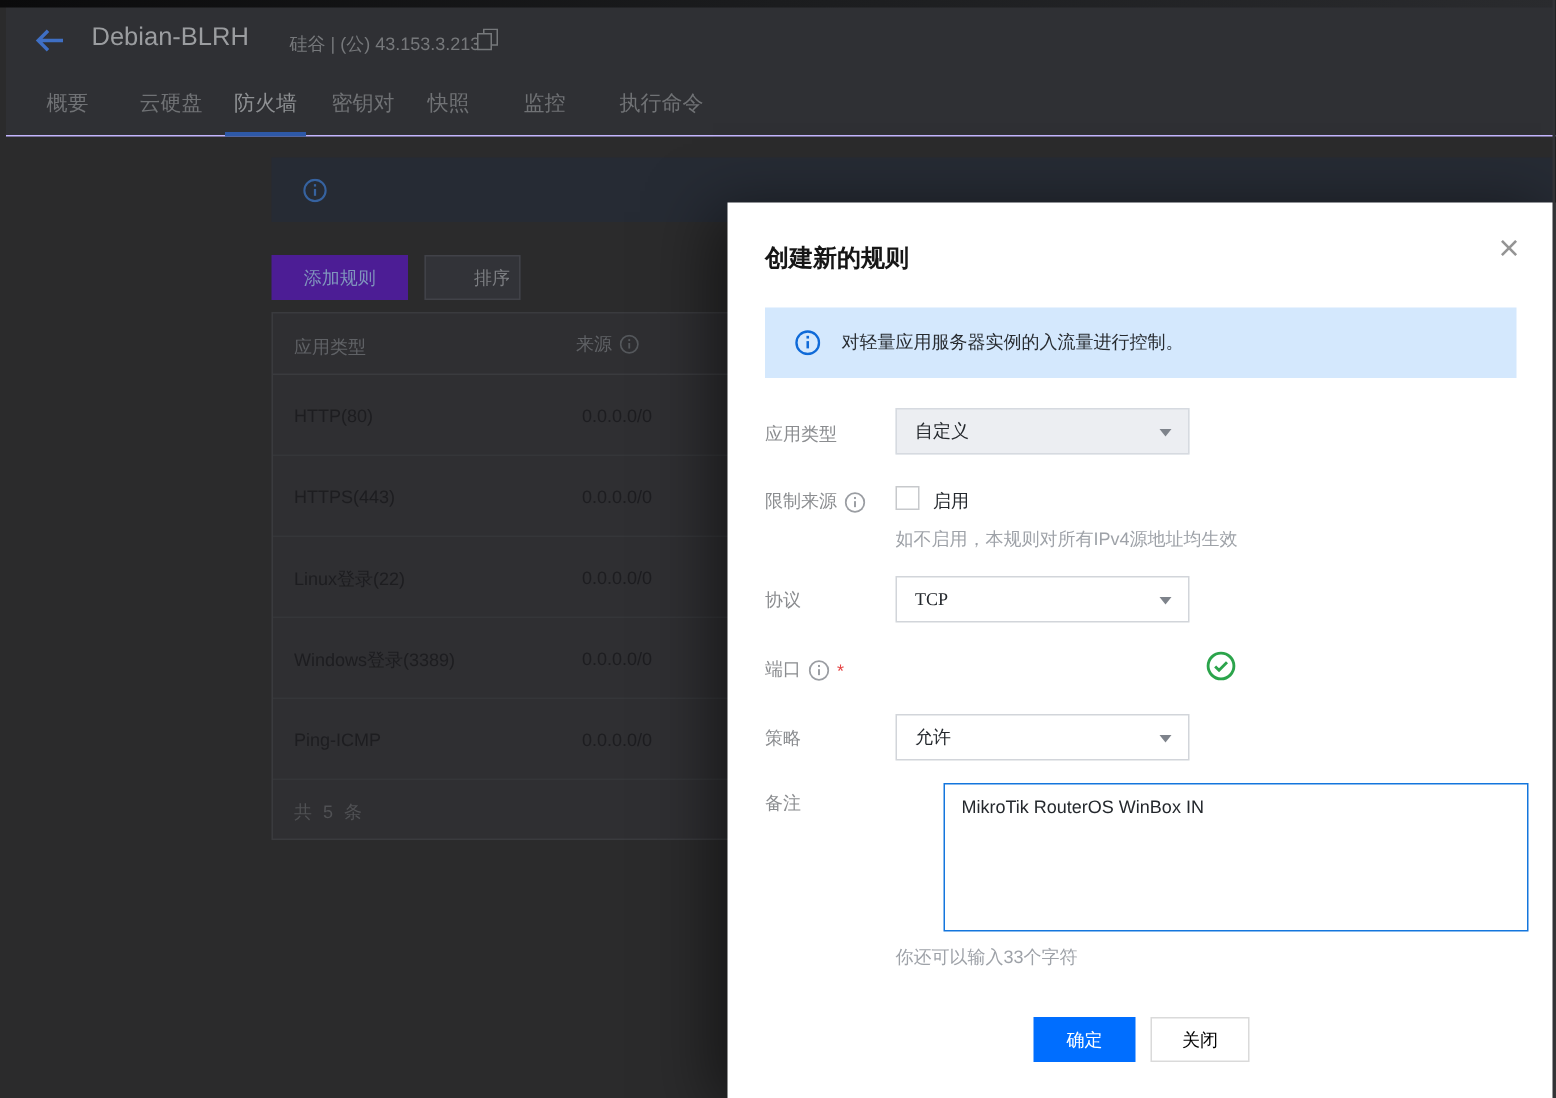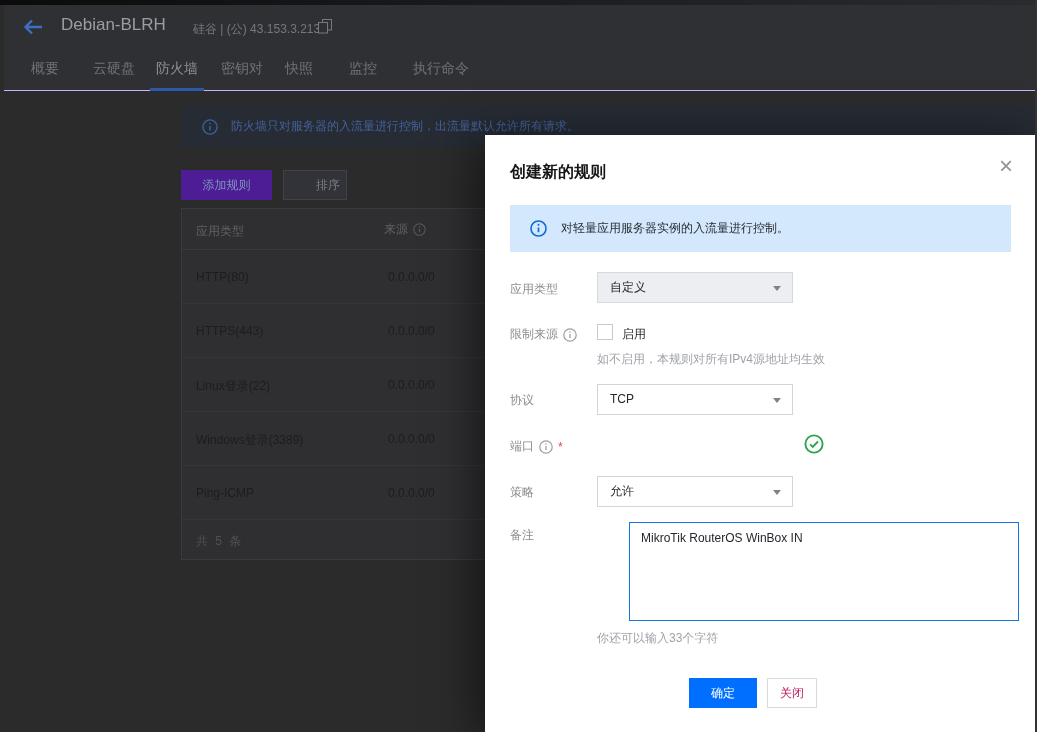--- a/index.html
+++ b/index.html
@@ -56,40 +56,40 @@
   .f-label{position:absolute;left:25px;font-size:12px;color:#8b8d90;display:flex;align-items:center;gap:5px;}
   .f-label .ic{color:#9b9ea3;display:flex;}
   .req{color:#e54545;font-size:12px;}
   .lab-app{top:146px}.lab-src{top:191px}.lab-proto{top:257px}.lab-port{top:303px}.lab-policy{top:349px}.lab-remark{top:392px}
 
   .sel{position:absolute;left:112px;width:196px;height:31px;font-size:12px;color:#24282d;line-height:29px;
        padding-left:12px;cursor:pointer;}
   .caret{position:absolute;right:11px;top:13px;width:0;height:0;
          border-left:4.5px solid transparent;border-right:4.5px solid transparent;border-top:5.5px solid #7e838b;}
   .sel-app{top:137px;background:#eceef2;border:1px solid #d6dae0;}
-  .sel-proto{top:249px;background:#fff;border:1px solid #d2d5da;}
+  .sel-proto{top:249px;background:#fff;border:1px solid #d2d5da;font-family:Liberation Serif, serif;}
   .sel-policy{top:341px;background:#fff;border:1px solid #d2d5da;}
 
   .checkbox{position:absolute;left:112px;top:189px;width:16px;height:16px;border:1px solid #c7c9cc;background:#fff;cursor:pointer;}
   .cb-label{position:absolute;left:137px;top:191px;font-size:12px;color:#24282d;}
   .f-hint{position:absolute;left:112px;font-size:12px;color:#9ea2a8;}
   .hint-src{top:216px}
   .counter{top:495px}
 
   .port-input{position:absolute;left:112px;top:295px;width:196px;height:31px;border:1px solid #d2d5da;
               font-size:12px;color:#24282d;padding:0 12px;font-family:inherit;outline:none;background:#fff;}
   .check-ic{position:absolute;left:319px;top:299px;display:flex;}
 
   .remark-ta{position:absolute;left:112px;top:387px;width:390px;height:99px;border:1px solid #1476dd;
              padding:8px 11px;font-size:12px;color:#24282d;font-family:inherit;resize:none;outline:none;background:#fff;margin-left:32px;}
 
   .btn-confirm{position:absolute;left:204px;top:543px;width:68px;height:30px;background:#006eff;border:none;
                color:#fff;font-size:12px;cursor:pointer;}
-  .btn-close{position:absolute;left:282px;top:543px;width:50px;height:30px;background:#fff;border:1px solid #dadada;
-             color:#be185d;font-size:12px;cursor:pointer;}
+  .btn-close{position:absolute;left:282px;top:543px;width:66px;height:30px;background:#fff;border:1px solid #dadada;
+             color:#000000;font-size:12px;cursor:pointer;}
 </style>
 </head>
 <body>
 
 <div class="screen">
 
   <div class="header-bar">
     <button class="back-btn">
       <svg width="24" height="24" viewBox="0 0 24 24">
         <path d="M21 12H5 M11 5.5l-6.5 6.5 6.5 6.5" fill="none" stroke="#3f6fc4" stroke-width="2.3"></path>
@@ -114,21 +114,20 @@
   </div>
 
   <div class="bg-banner">
     <span class="ic">
       <svg width="16" height="16" viewBox="0 0 14 14">
           <circle cx="7" cy="7" r="6.2" fill="none" stroke="currentColor" stroke-width="1.2"></circle>
           <rect x="6.35" y="6.1" width="1.3" height="4" fill="currentColor"></rect>
           <rect x="6.35" y="3.3" width="1.3" height="1.4" fill="currentColor"></rect>
         </svg>
     </span>
-    <span class="bg-banner-text">防火墙只对服务器的入流量进行控制，出流量默认允许所有请求。</span>
   </div>
 
   <button class="add-rule-btn">添加规则</button>
   <button class="sort-btn">排序</button>
 
   <div class="bg-table">
     <div class="bt-head">
       <span class="bt-th1">应用类型</span>
       <span class="bt-th2">
         <span>来源</span>

